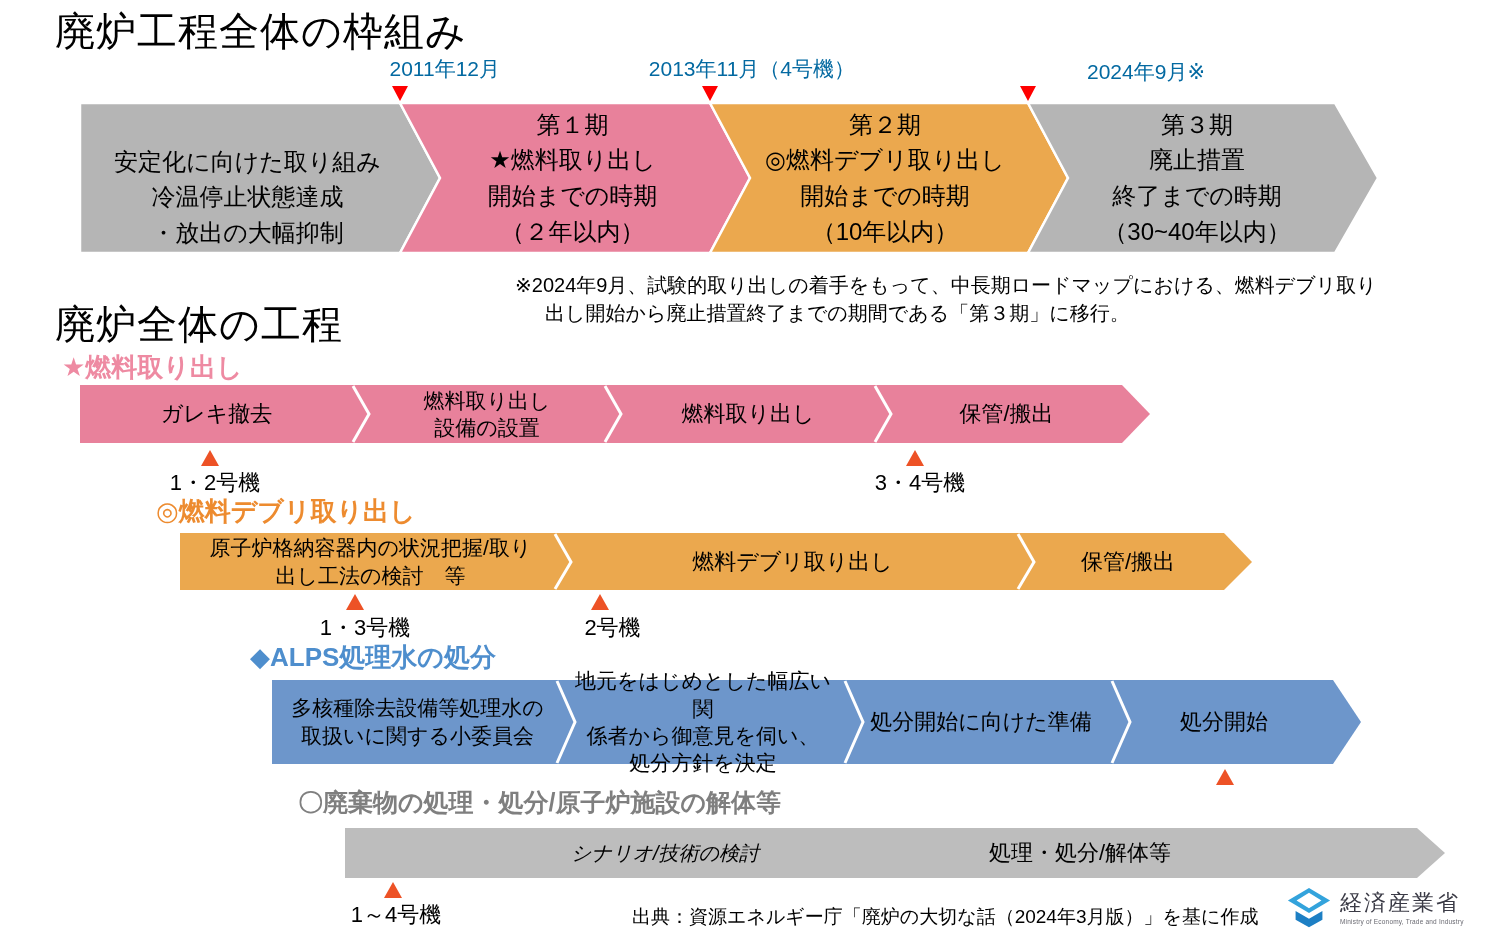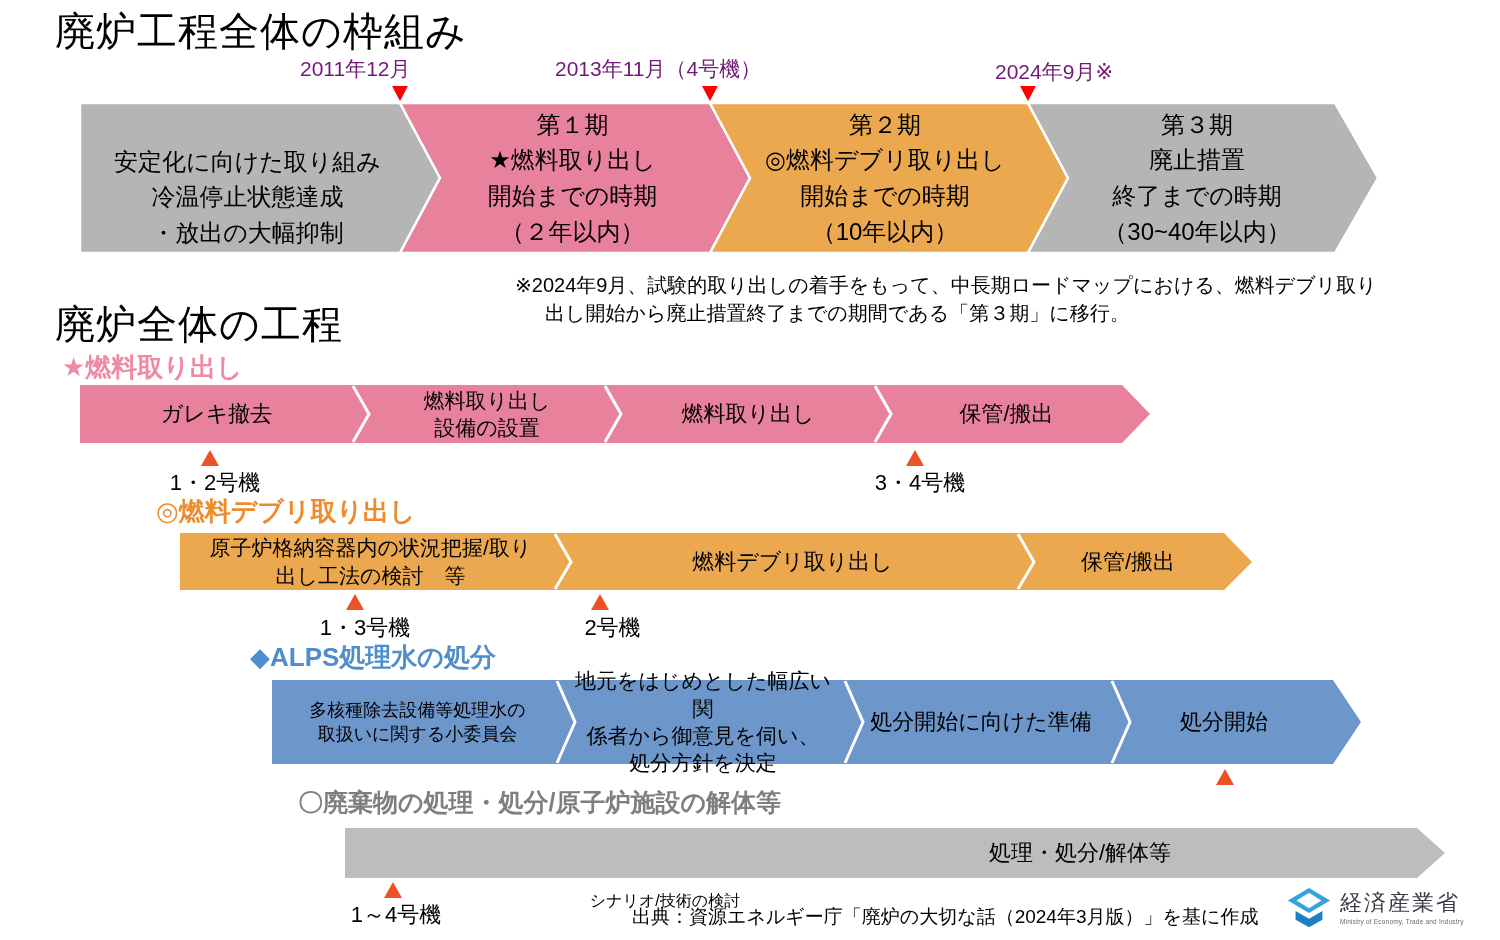--- a/index.html
+++ b/index.html
@@ -4,21 +4,21 @@
 <style>
   html,body{margin:0;padding:0;background:#fff;}
   .page{
     position:relative;width:1500px;height:940px;background:#ffffff;overflow:hidden;
     font-family:"Liberation Sans","DejaVu Sans",sans-serif;color:#111;
   }
   .abs{position:absolute;}
   .ml{white-space:pre-line;}
   .ctr{display:flex;align-items:center;justify-content:center;text-align:center;}
   h1.sec-title{margin:0;font-size:40px;font-weight:normal;letter-spacing:1px;color:#000;}
-  .date-label{font-size:21px;color:#701a75;text-align:left;}
+  .date-label{font-size:21px;color:#0369a1;text-align:right;}
   .phase-label{font-size:24px;line-height:1.48;color:#000;}
   .footnote{font-size:20px;line-height:1.42;color:#000;}
   .track-label{font-size:26px;font-weight:bold;}
   .seg-label{color:#000;}
   .unit-label{font-size:22px;color:#000;text-align:center;}
   .source-line{font-size:19px;color:#000;font-weight:500;}
   .meti-name{font-size:22px;font-weight:500;color:#3b3b46;letter-spacing:2px;}
   .meti-sub{font-size:6.5px;color:#6a6a72;letter-spacing:0.2px;}
   svg{display:block;}
 </style>
@@ -99,30 +99,30 @@
 
   <div class="track-label abs" style="left: 156px; top: 494px; color: rgb(237, 139, 47);">◎燃料デブリ取り出し</div>
   <div class="seg-label ml ctr abs" style="left:188px;top:533px;width:365px;height:57px;font-size:21px;line-height:1.3;">原子炉格納容器内の状況把握/取り
 出し工法の検討　等</div>
   <div class="seg-label ctr abs" style="left:570px;top:533px;width:445px;height:57px;font-size:22px;">燃料デブリ取り出し</div>
   <div class="seg-label ctr abs" style="left:1033px;top:533px;width:190px;height:57px;font-size:22px;">保管/搬出</div>
   <div class="unit-label abs" style="left:285px;top:613px;width:160px;">1・3号機</div>
   <div class="unit-label abs" style="left:540px;top:613px;width:145px;">2号機</div>
 
   <div class="track-label abs" style="left: 250px; top: 640px; color: rgb(78, 142, 205);">◆ALPS処理水の処分</div>
-  <div class="seg-label ml ctr abs" style="left:278px;top:680px;width:279px;height:84px;font-size:18px;line-height:1.35;">多核種除去設備等処理水の
+  <div class="seg-label ml ctr abs" style="left:278px;top:680px;width:279px;height:84px;font-size:21px;line-height:1.35;">多核種除去設備等処理水の
 取扱いに関する小委員会</div>
   <div class="seg-label ctr abs" style="left:855px;top:680px;width:252px;height:84px;font-size:22px;">処分開始に向けた準備</div>
   <div class="seg-label ml ctr abs" style="left:567px;top:680px;width:272px;height:84px;font-size:21px;line-height:1.3;">地元をはじめとした幅広い関
 係者から御意見を伺い、
 処分方針を決定</div>
   <div class="seg-label ctr abs" style="left:1120px;top:680px;width:208px;height:84px;font-size:22px;">処分開始</div>
 
   <div class="track-label abs" style="left: 298px; top: 786px; font-size: 25px; color: rgb(127, 127, 127);">〇廃棄物の処理・処分/原子炉施設の解体等</div>
-  <div class="seg-label ctr abs" style="left:460px;top:876px;width:410px;height:50px;font-size:16px;">シナリオ/技術の検討</div>
+  <div class="seg-label ctr abs" style="left:460px;top:828px;width:410px;height:50px;font-size:20px;font-style:italic;">シナリオ/技術の検討</div>
   <div class="seg-label ctr abs" style="left:880px;top:828px;width:400px;height:50px;font-size:22px;">処理・処分/解体等</div>
   <div class="unit-label abs" style="left:316px;top:900px;width:160px;">1～4号機</div>
 
   <div class="source-line abs" style="left:632px;top:904px;">出典：資源エネルギー庁「廃炉の大切な話（2024年3月版）」を基に作成</div>
 
   <div class="abs" style="left:1286px;top:888px;display:flex;align-items:flex-start;">
     <svg width="46" height="46" viewBox="0 0 48 48">
       <polygon points="2,13 24,0 46,13 24,26" fill="#33A3DC"></polygon>
       <polygon fill="#ffffff" points="11,13 24,5 37,13 24,21"></polygon>
       <polygon points="10,24 24,32 38,24 38,33 24,41 10,33" fill="#1D7FC4"></polygon>

